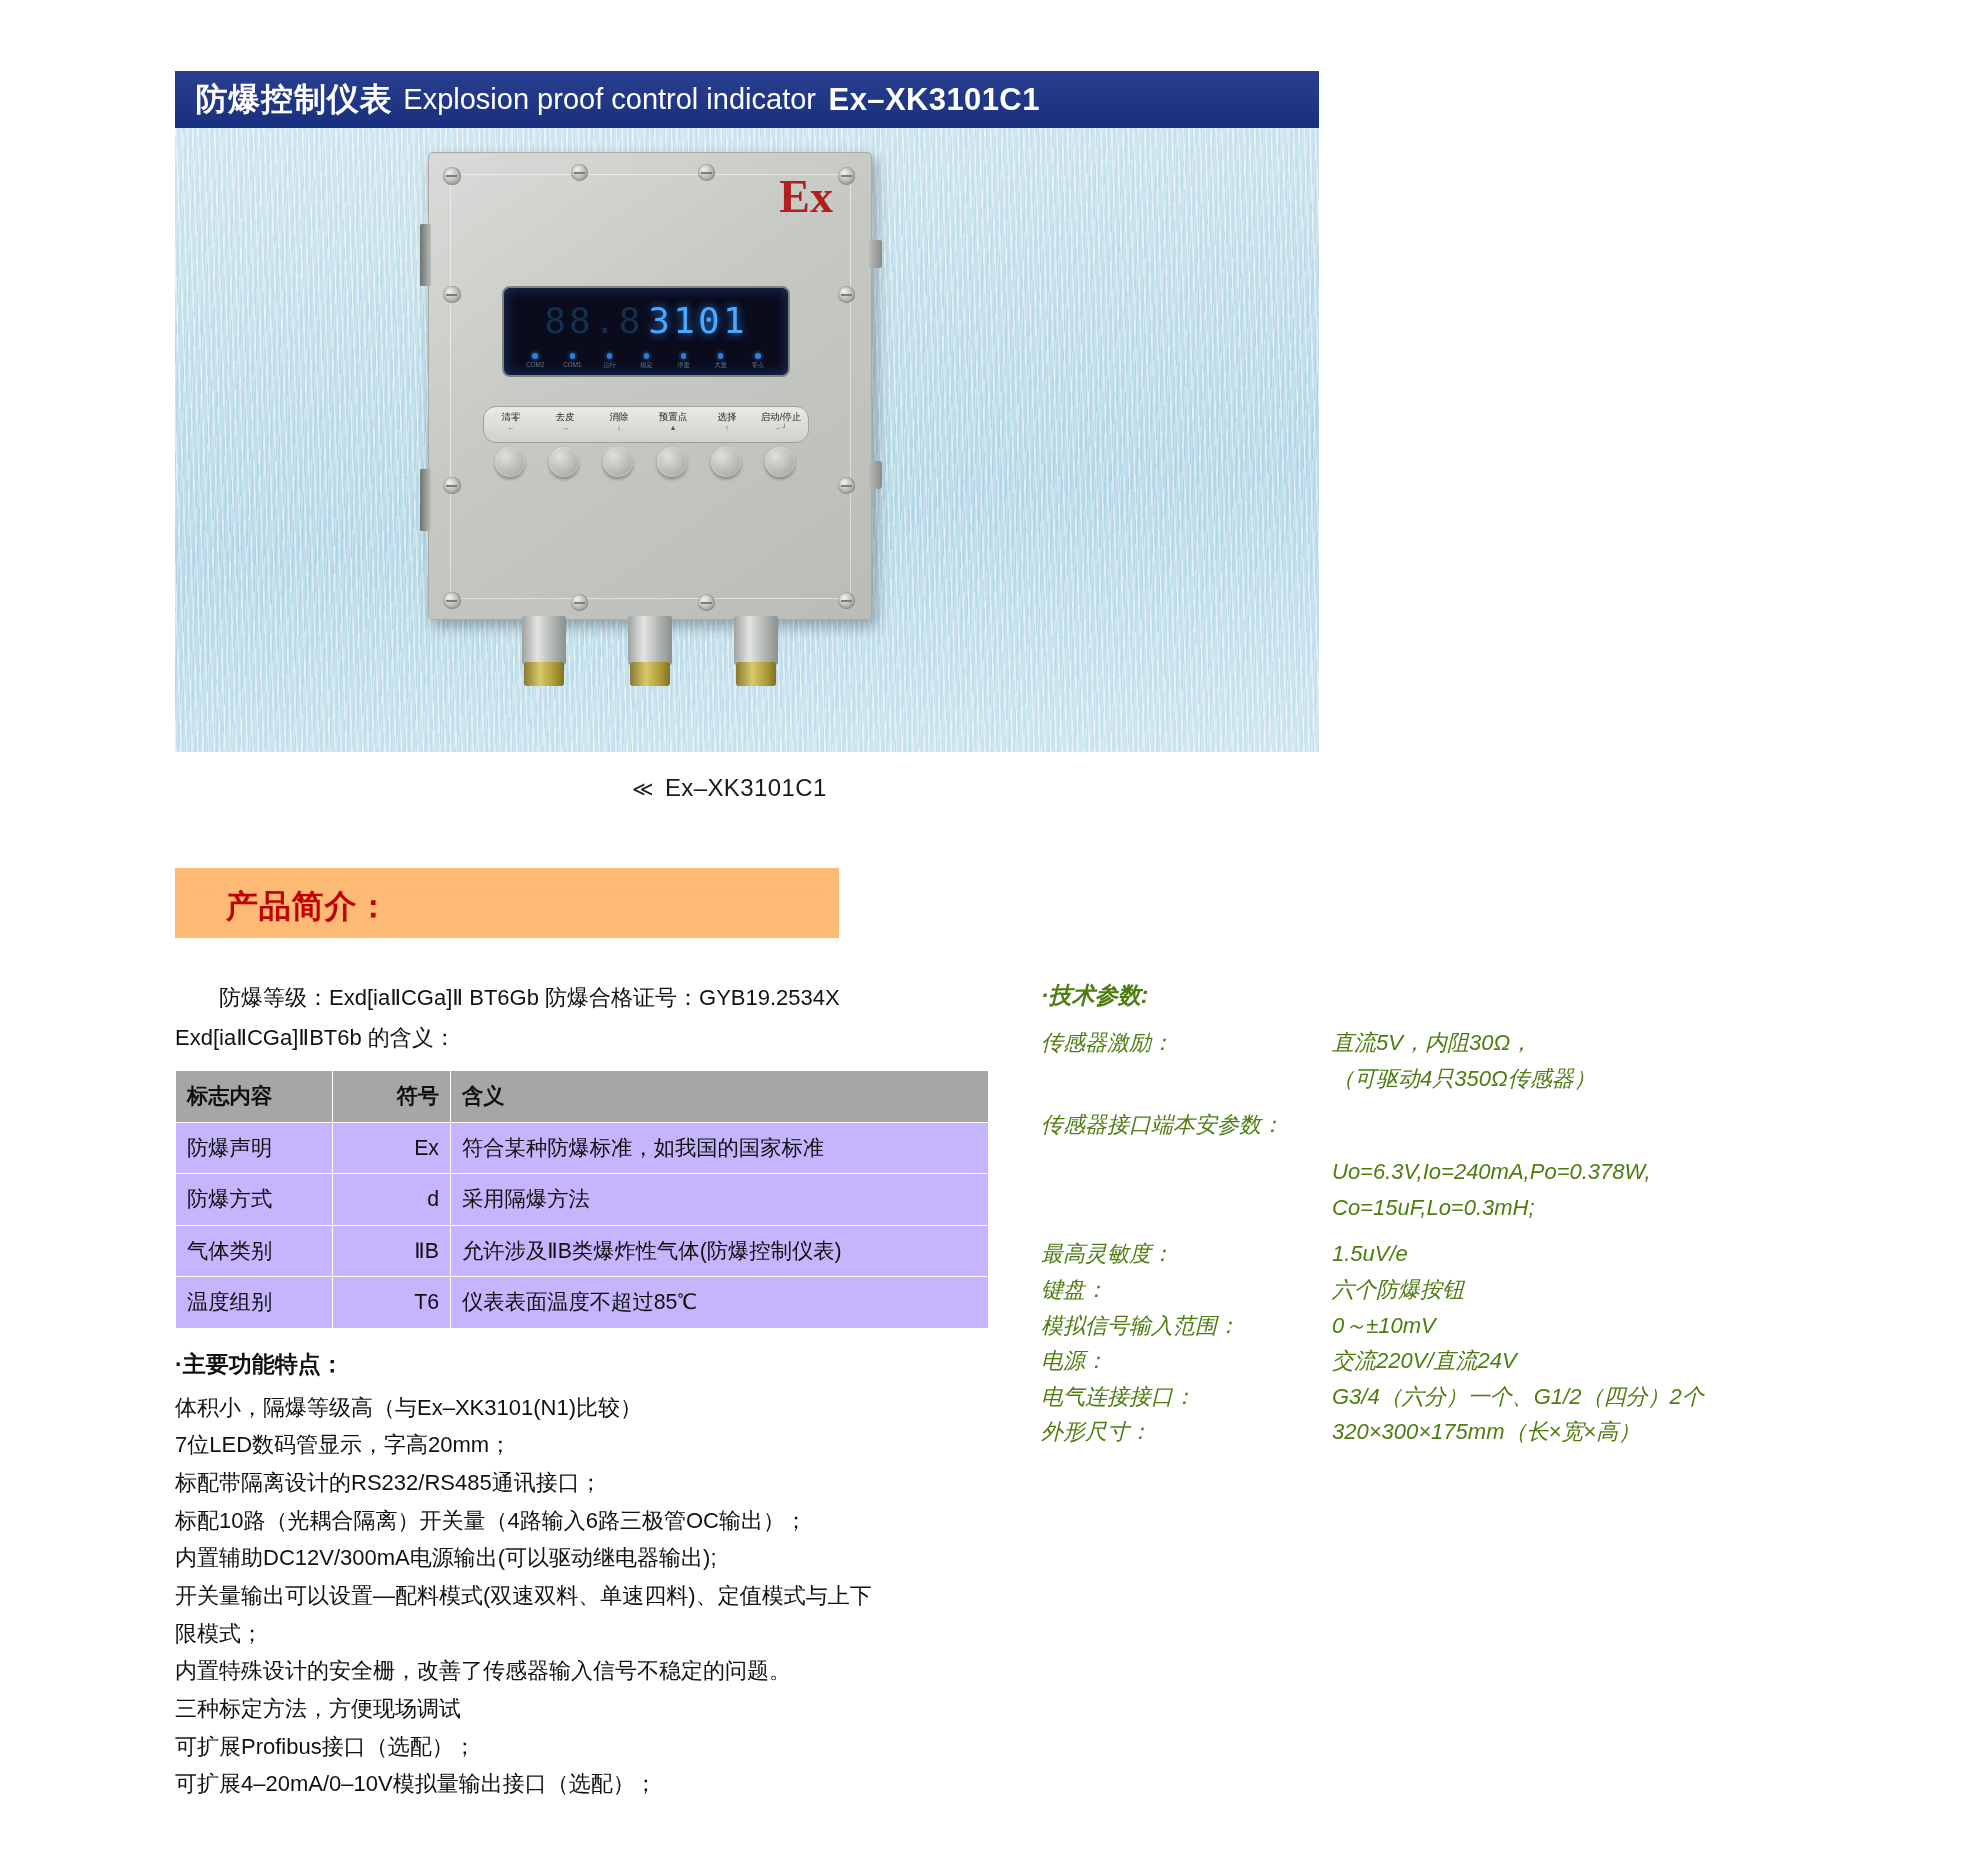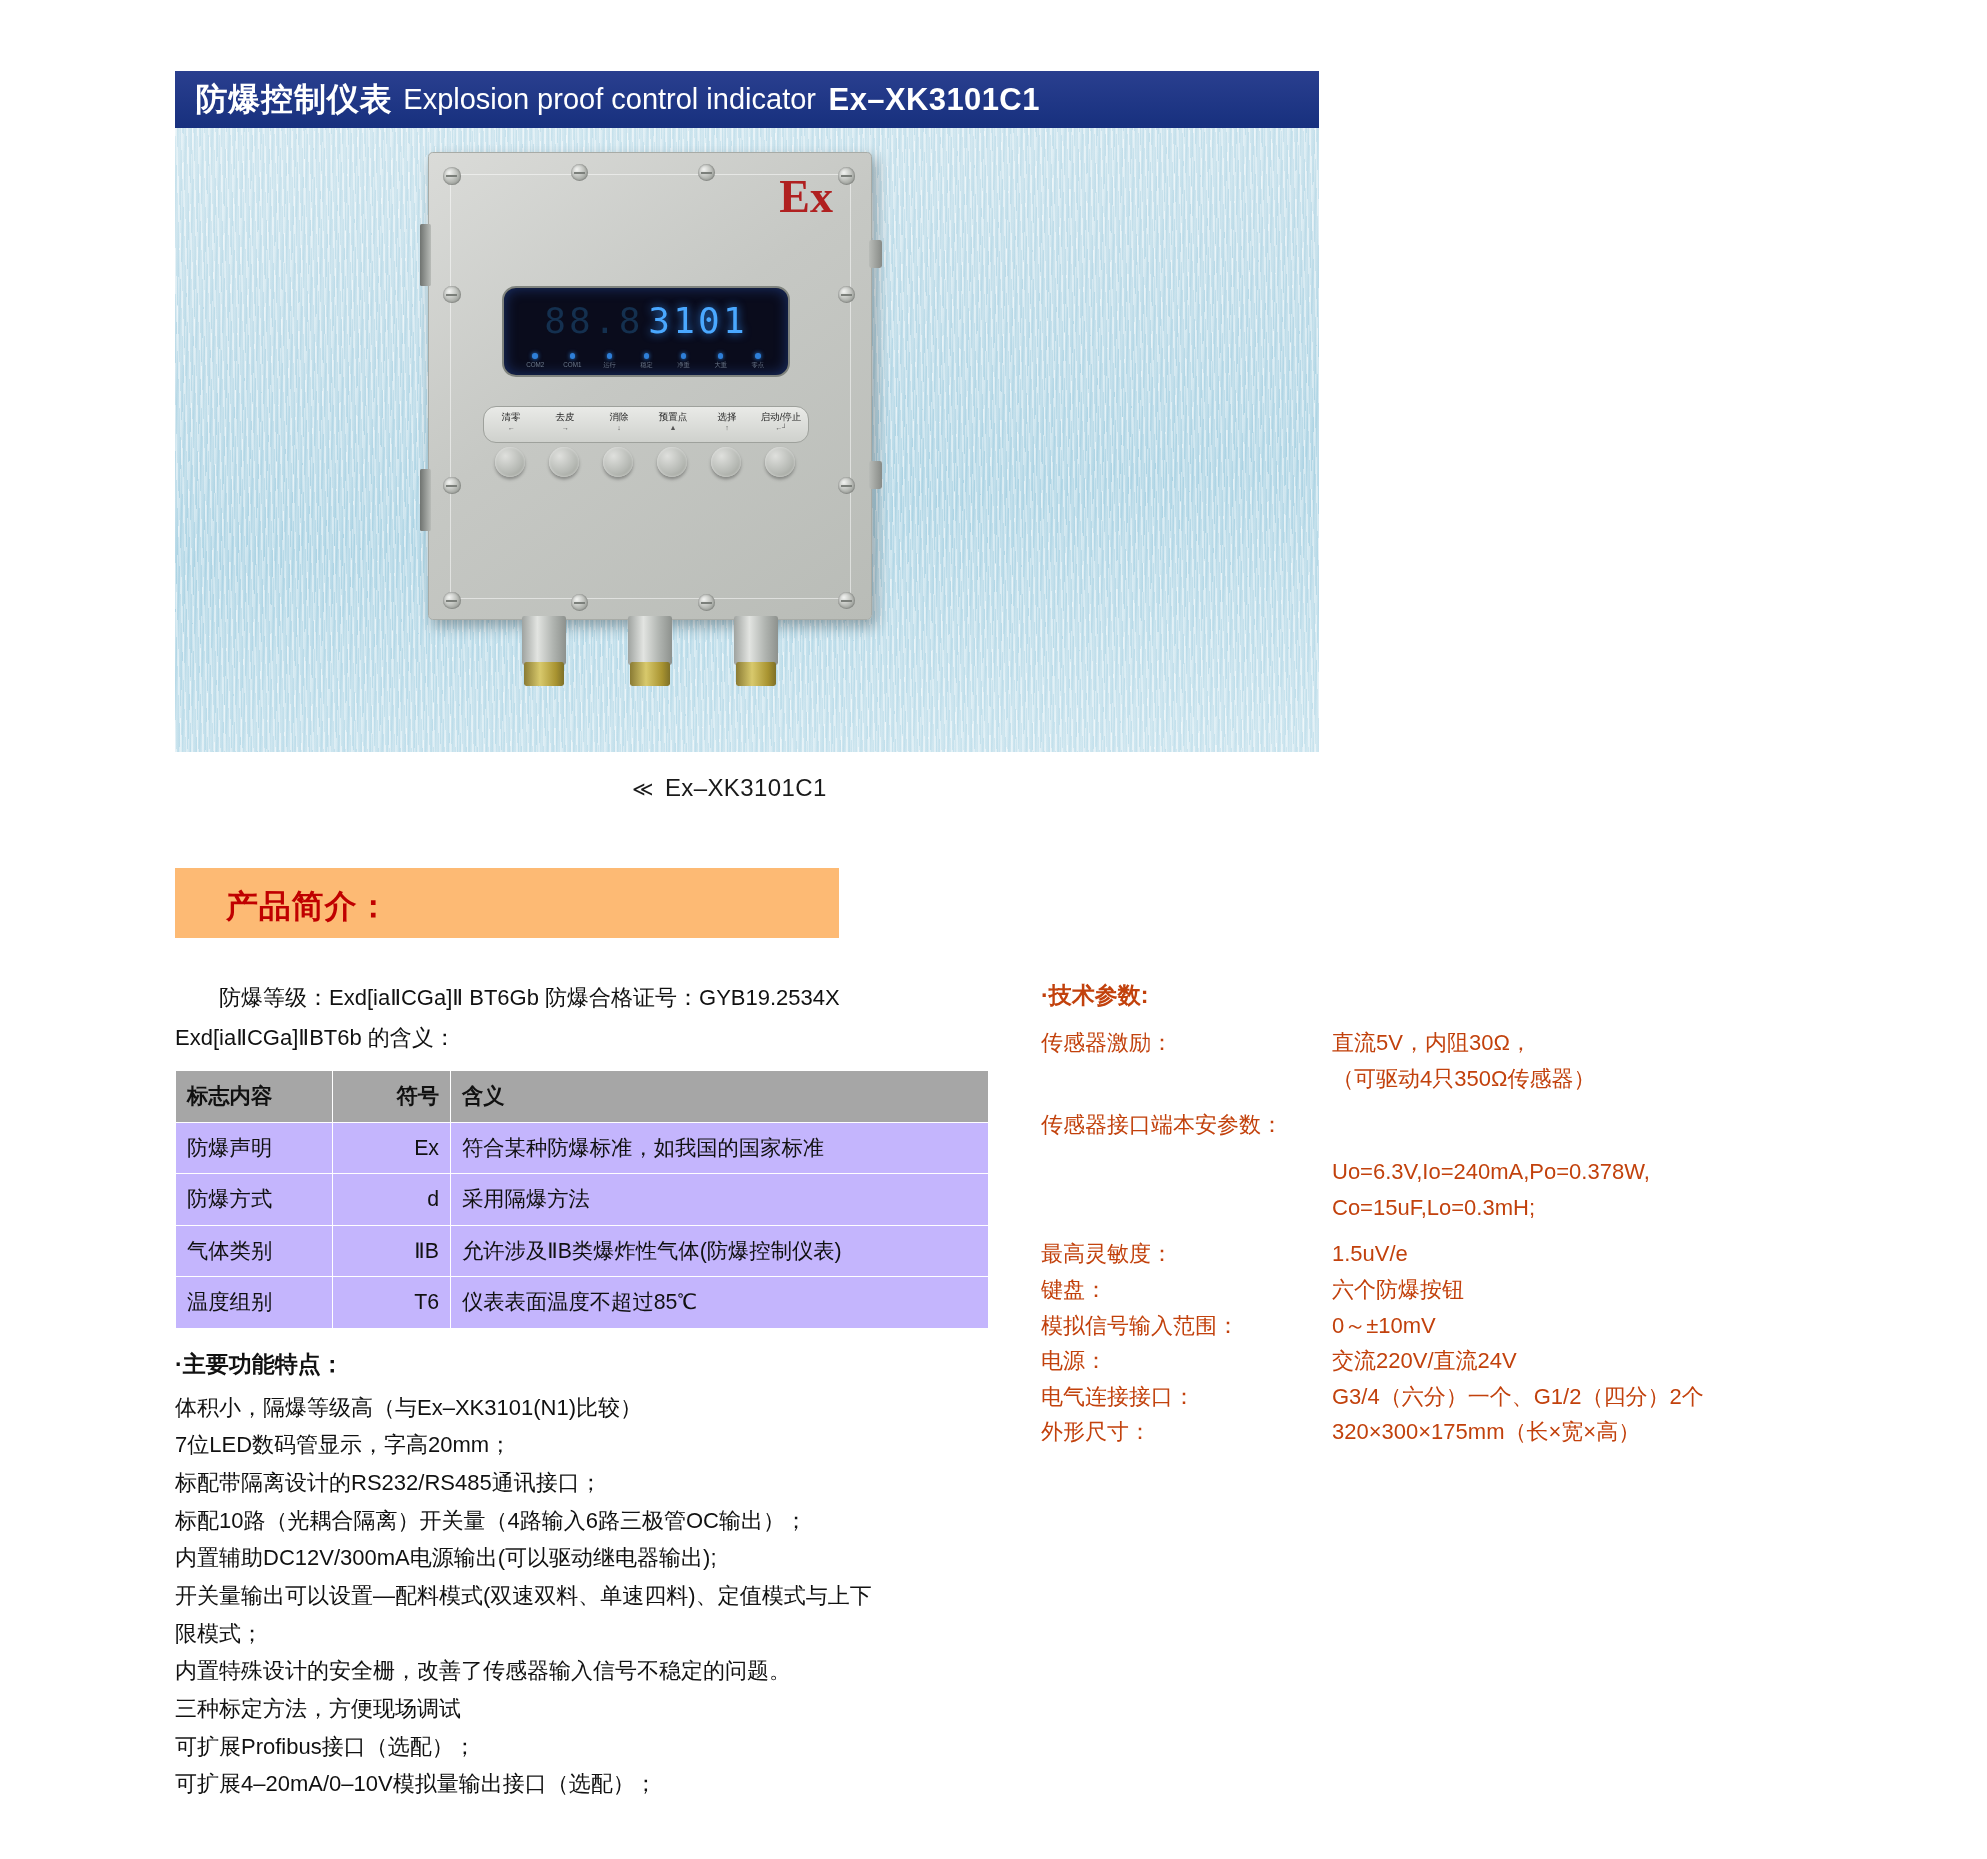--- a/index.html
+++ b/index.html
@@ -112,21 +112,21 @@
     font-weight: bold;
   }
   .led-panel {
     position: absolute;
     left: 73px;
     top: 133px;
     width: 284px;
     height: 87px;
     background: #0a0c1c;
     border: 2.4px solid #7f837e;
-    border-radius: 14px;
+    border-radius: 8px;
     box-shadow: inset 0 0 14.2px rgba(60,120,255,0.35);
   }
   .led-digits {
     position: absolute;
     left: 9.5px; top: 11px;
     width: 265px; height: 43px;
     display: flex;
     align-items: center;
     justify-content: center;
     gap: 4.7px;
@@ -302,21 +302,22 @@
   }
   .feature-list div { margin-bottom: 1.6px; }
 
   
   .right-col {
     position: absolute;
     left: 1041px;
     top: 980px;
     width: 830px;
     font-size: 22px;
-    color: #c2410c;
+    color: #4d7c0f;
+    font-style: italic;
   }
   .spec-head {
     font-size: 23px;
     font-weight: bold;
     margin-bottom: 14.2px;
   }
   .spec-row {
     display: flex;
     line-height: 1.62;
   }

